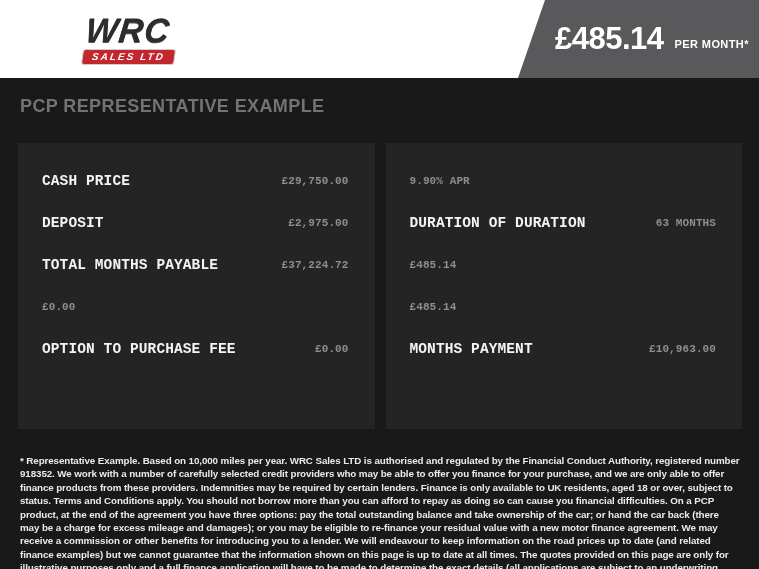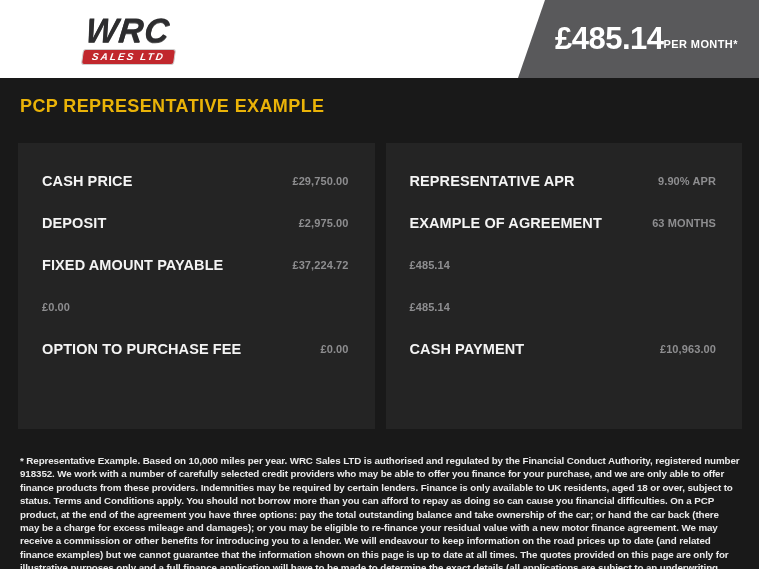--- a/index.html
+++ b/index.html
@@ -32,34 +32,34 @@
   .price-tag{
     position:absolute;top:0;right:0;width:241px;height:78px;
     background:var(--header-gray,#59595b);
     clip-path:polygon(11.2% 0,100% 0,100% 100%,0 100%);
     display:flex;align-items:center;
   }
   .price-amount{
     margin-left:37px;color:#fff;font-size:31px;font-weight:700;letter-spacing:-0.5px;
   }
   .price-suffix{
-    margin-top:10px;color:#fff;font-size:11px;font-weight:700;
+    margin-left:11px;margin-top:10px;color:#fff;font-size:11px;font-weight:700;
     letter-spacing:0.4px;
   }
   
   .main-title{
     margin:0;padding:18px 0 0 20px;
-    color:#eab308;font-size:18px;font-weight:700;letter-spacing:0.4px;
+    color:#737373;font-size:18px;font-weight:700;letter-spacing:0.4px;
   }
   .panels{
     display:flex;gap:11px;margin:26px 17px 0 18px;
   }
   .panel{
     flex:1;background:var(--panel-bg,#242424);
-    padding:17px 26px 17px 24px;height:252px;
+    padding:17px 26px 17px 24px;height:252px;font-family:Liberation Mono, monospace;
   }
   .row{
     height:42px;display:flex;align-items:center;justify-content:space-between;
   }
   .lbl{
     color:#f4f4f4;font-size:14.5px;font-weight:700;letter-spacing:0.1px;white-space:nowrap;
   }
   .val{
     color:var(--value-gray,#8e8e90);font-size:11px;font-weight:700;
     letter-spacing:0.1px;white-space:nowrap;
@@ -93,48 +93,47 @@
     <div class="panel">
         <div class="row">
           <span class="lbl">CASH PRICE</span>
           <span class="val">£29,750.00</span>
         </div>
         <div class="row">
           <span class="lbl">DEPOSIT</span>
           <span class="val">£2,975.00</span>
         </div>
         <div class="row">
-          <span class="lbl">FIXED AMOUNT PAYABLE</span>
+          <span class="lbl">TOTAL MONTHS PAYABLE</span>
           <span class="val">£37,224.72</span>
         </div>
         <div class="row">
           <span class="val">£0.00</span>
         </div>
         <div class="row">
           <span class="lbl">OPTION TO PURCHASE FEE</span>
           <span class="val">£0.00</span>
         </div>
       </div>
     <div class="panel">
         <div class="row">
-          <span class="lbl">REPRESENTATIVE APR</span>
           <span class="val">9.90% APR</span>
         </div>
         <div class="row">
-          <span class="lbl">EXAMPLE OF AGREEMENT</span>
+          <span class="lbl">DURATION OF DURATION</span>
           <span class="val">63 MONTHS</span>
         </div>
         <div class="row">
           <span class="val">£485.14</span>
         </div>
         <div class="row">
           <span class="val">£485.14</span>
         </div>
         <div class="row">
-          <span class="lbl">CASH PAYMENT</span>
+          <span class="lbl">MONTHS PAYMENT</span>
           <span class="val">£10,963.00</span>
         </div>
       </div>
   </div>
 
   <p class="legal">* Representative Example. Based on 10,000 miles per year. WRC Sales LTD is authorised and regulated by the Financial Conduct Authority, registered number 918352. We work with a number of carefully selected credit providers who may be able to offer you finance for your purchase, and we are only able to offer finance products from these providers. Indemnities may be required by certain lenders. Finance is only available to UK residents, aged 18 or over, subject to status. Terms and Conditions apply. You should not borrow more than you can afford to repay as doing so can cause you financial difficulties. On a PCP product, at the end of the agreement you have three options: pay the total outstanding balance and take ownership of the car; or hand the car back (there may be a charge for excess mileage and damages); or you may be eligible to re-finance your residual value with a new motor finance agreement. We may receive a commission or other benefits for introducing you to a lender. We will endeavour to keep information on the road prices up to date (and related finance examples) but we cannot guarantee that the information shown on this page is up to date at all times. The quotes provided on this page are only for illustrative purposes only and a full finance application will have to be made to determine the exact details (all applications are subject to an underwriting decision and are subject to status). WRC Sales LTD acts as a credit broker and not a lender. Address: Newby West, Carlisle, CA5 6LB</p>
 
 </div>
 
 </body></html>

